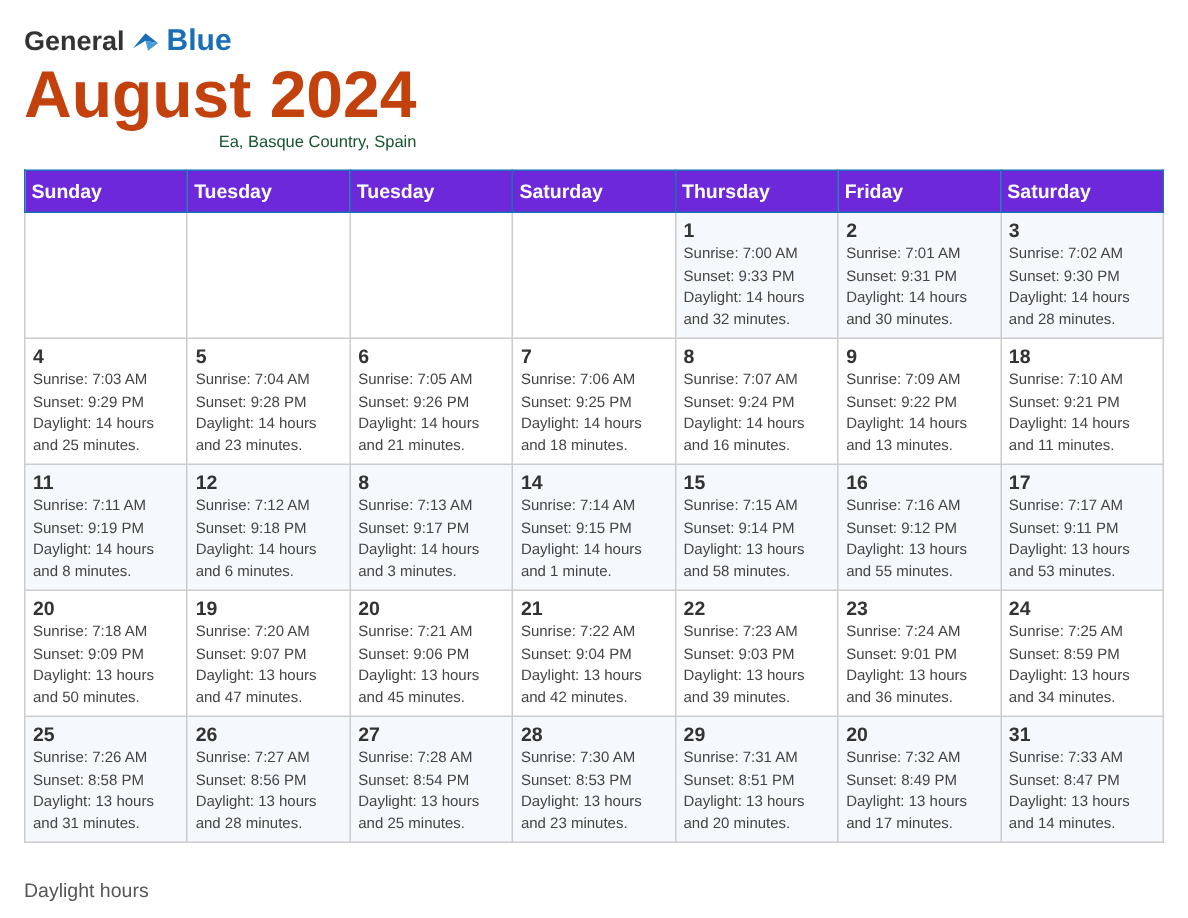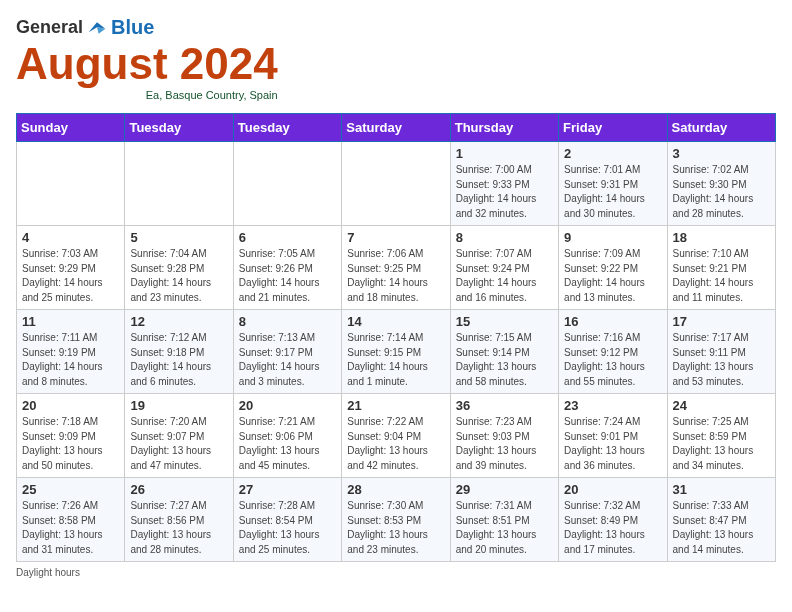--- a/index.html
+++ b/index.html
@@ -84,22 +84,22 @@
       color: #333;
       display: block;
       margin-bottom: 2px;
     }
     .day-info {
       font-size: 10px;
       color: #444;
       line-height: 1.45;
     }
     .footer-note {
-      margin-top: 5px;
-      font-size: 10px;
+      margin-top: 24px;
+      font-size: 13px;
       color: #555;
     }
     .empty-cell {
       background: #fff !important;
     }
   </style>
 </head>
 <body>
 
 <div class="header-area">
@@ -220,21 +220,21 @@
         </td>
         <td>
           <span class="day-number">20</span>
           <div class="day-info">Sunrise: 7:21 AM<br>Sunset: 9:06 PM<br>Daylight: 13 hours<br>and 45 minutes.</div>
         </td>
         <td>
           <span class="day-number">21</span>
           <div class="day-info">Sunrise: 7:22 AM<br>Sunset: 9:04 PM<br>Daylight: 13 hours<br>and 42 minutes.</div>
         </td>
         <td>
-          <span class="day-number">36</span>
+          <span class="day-number">22</span>
           <div class="day-info">Sunrise: 7:23 AM<br>Sunset: 9:03 PM<br>Daylight: 13 hours<br>and 39 minutes.</div>
         </td>
         <td>
           <span class="day-number">23</span>
           <div class="day-info">Sunrise: 7:24 AM<br>Sunset: 9:01 PM<br>Daylight: 13 hours<br>and 36 minutes.</div>
         </td>
         <td>
           <span class="day-number">24</span>
           <div class="day-info">Sunrise: 7:25 AM<br>Sunset: 8:59 PM<br>Daylight: 13 hours<br>and 34 minutes.</div>
         </td>

